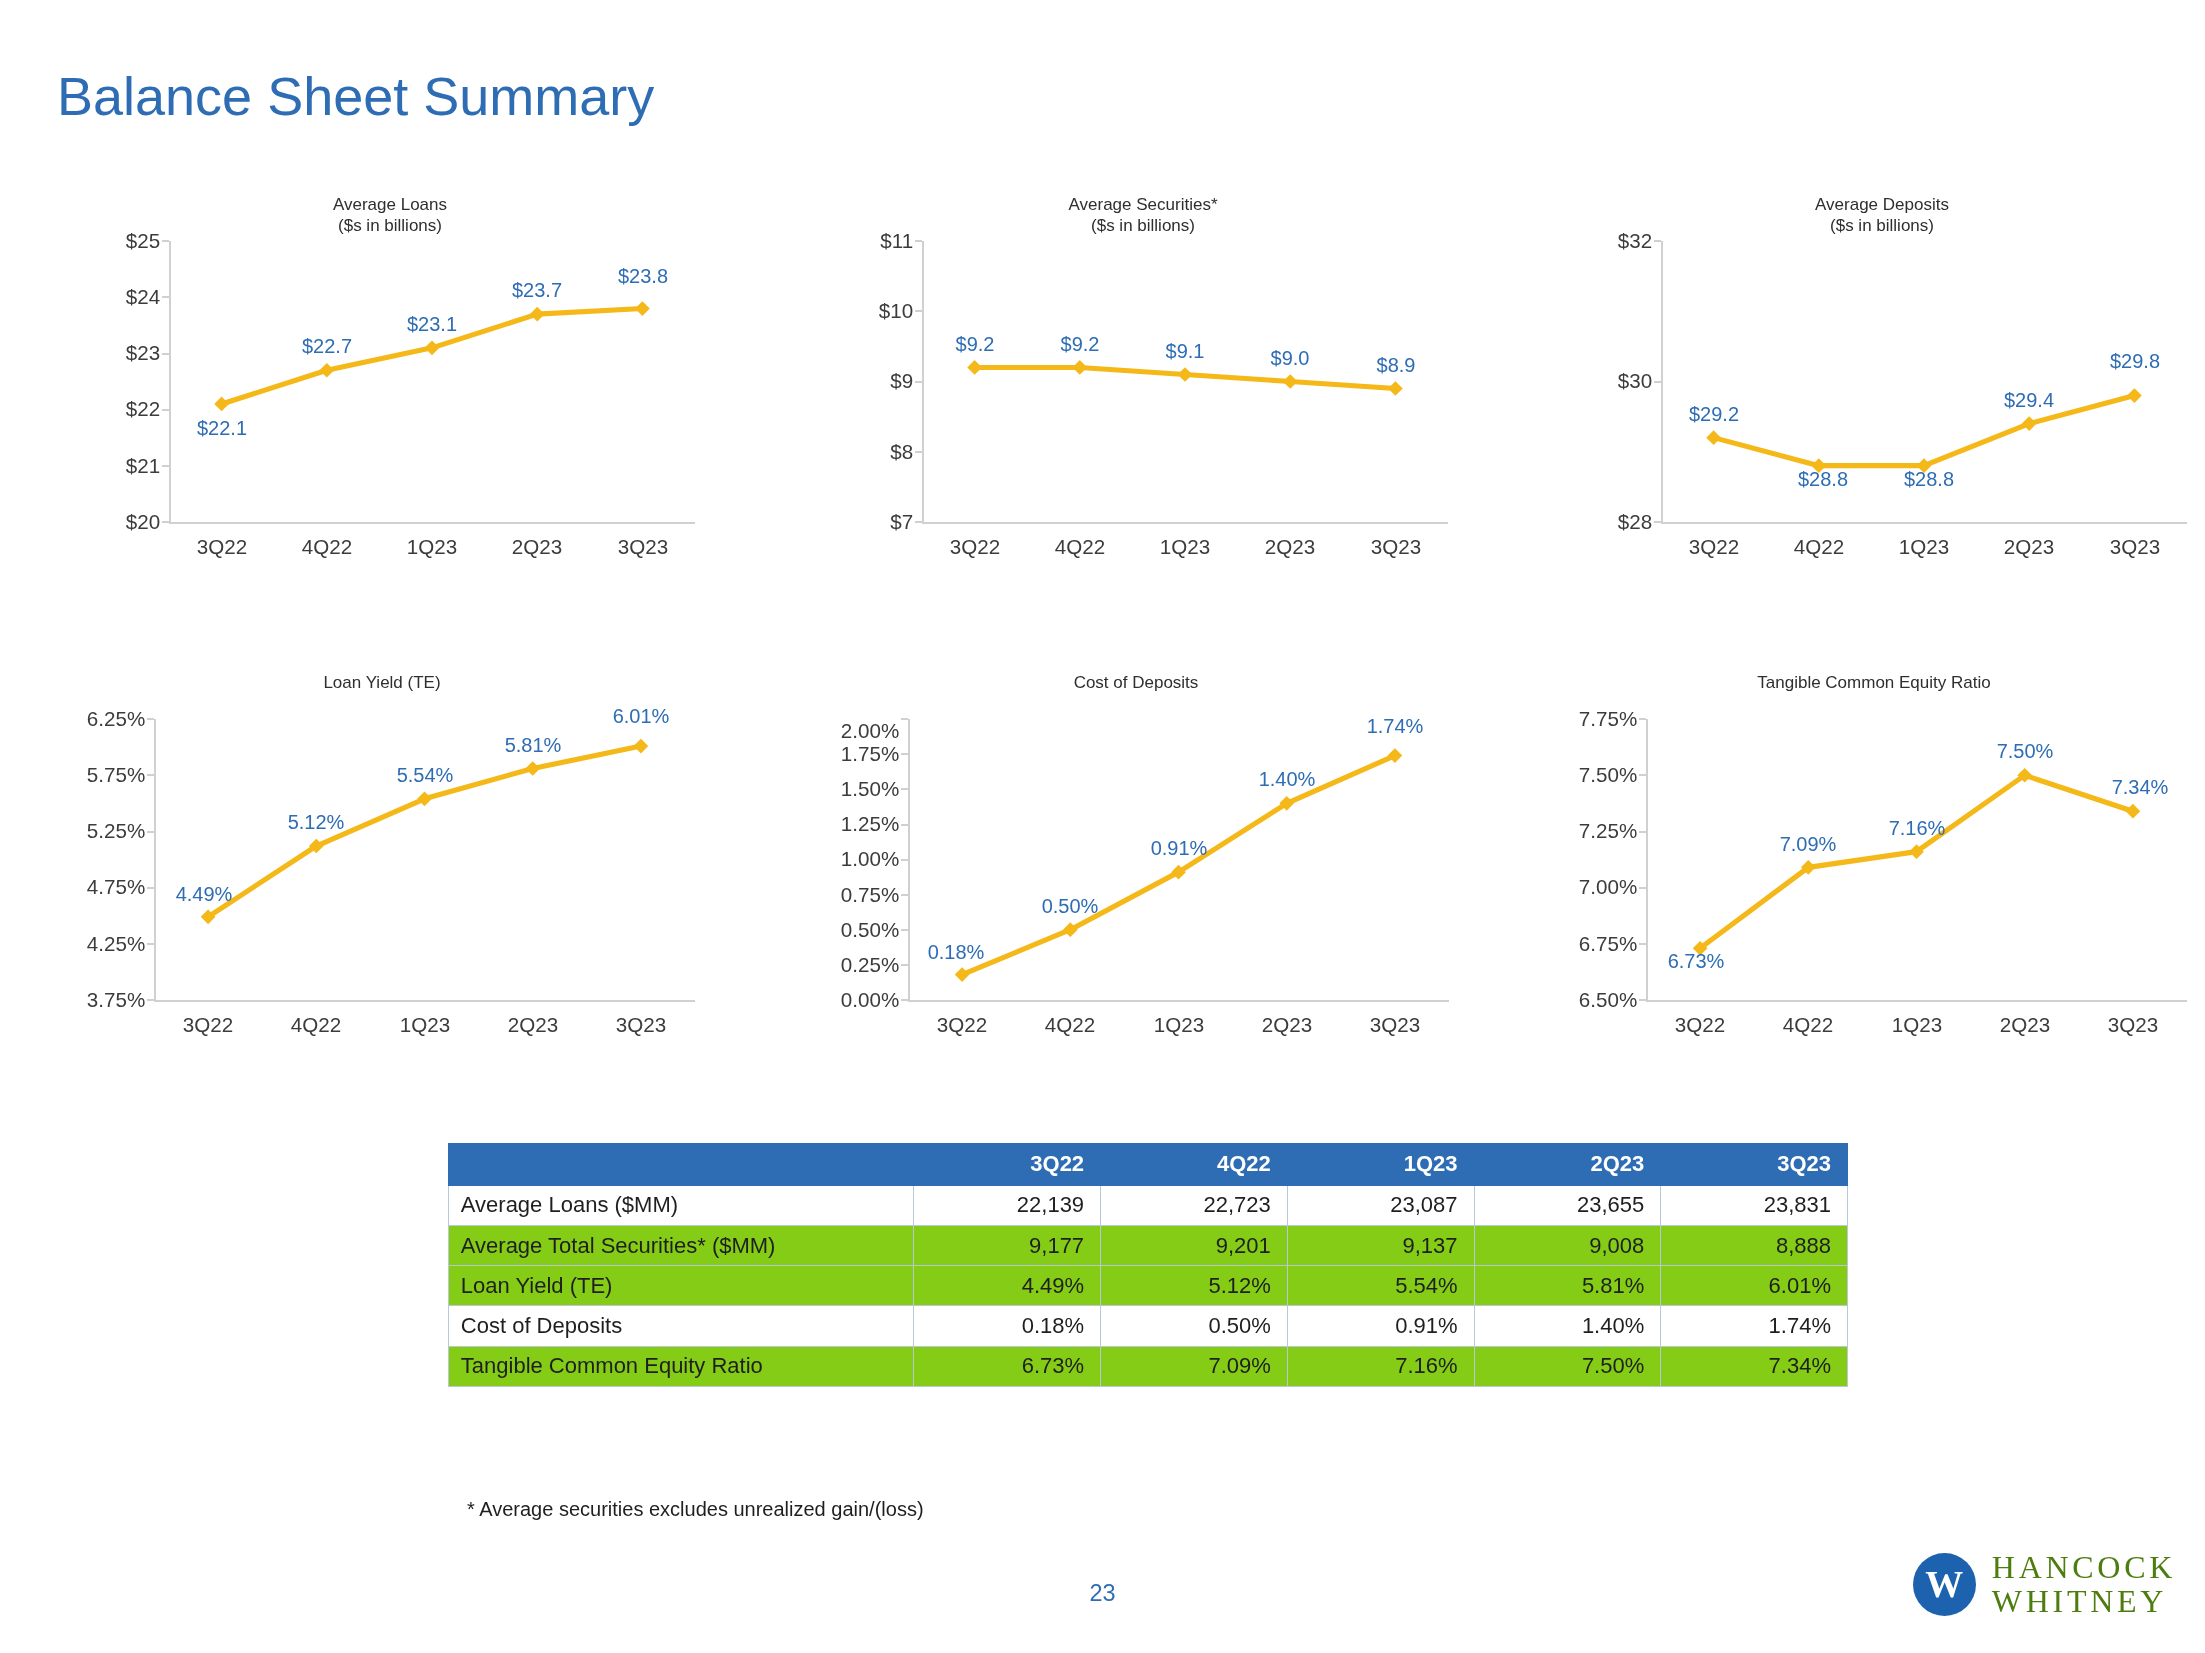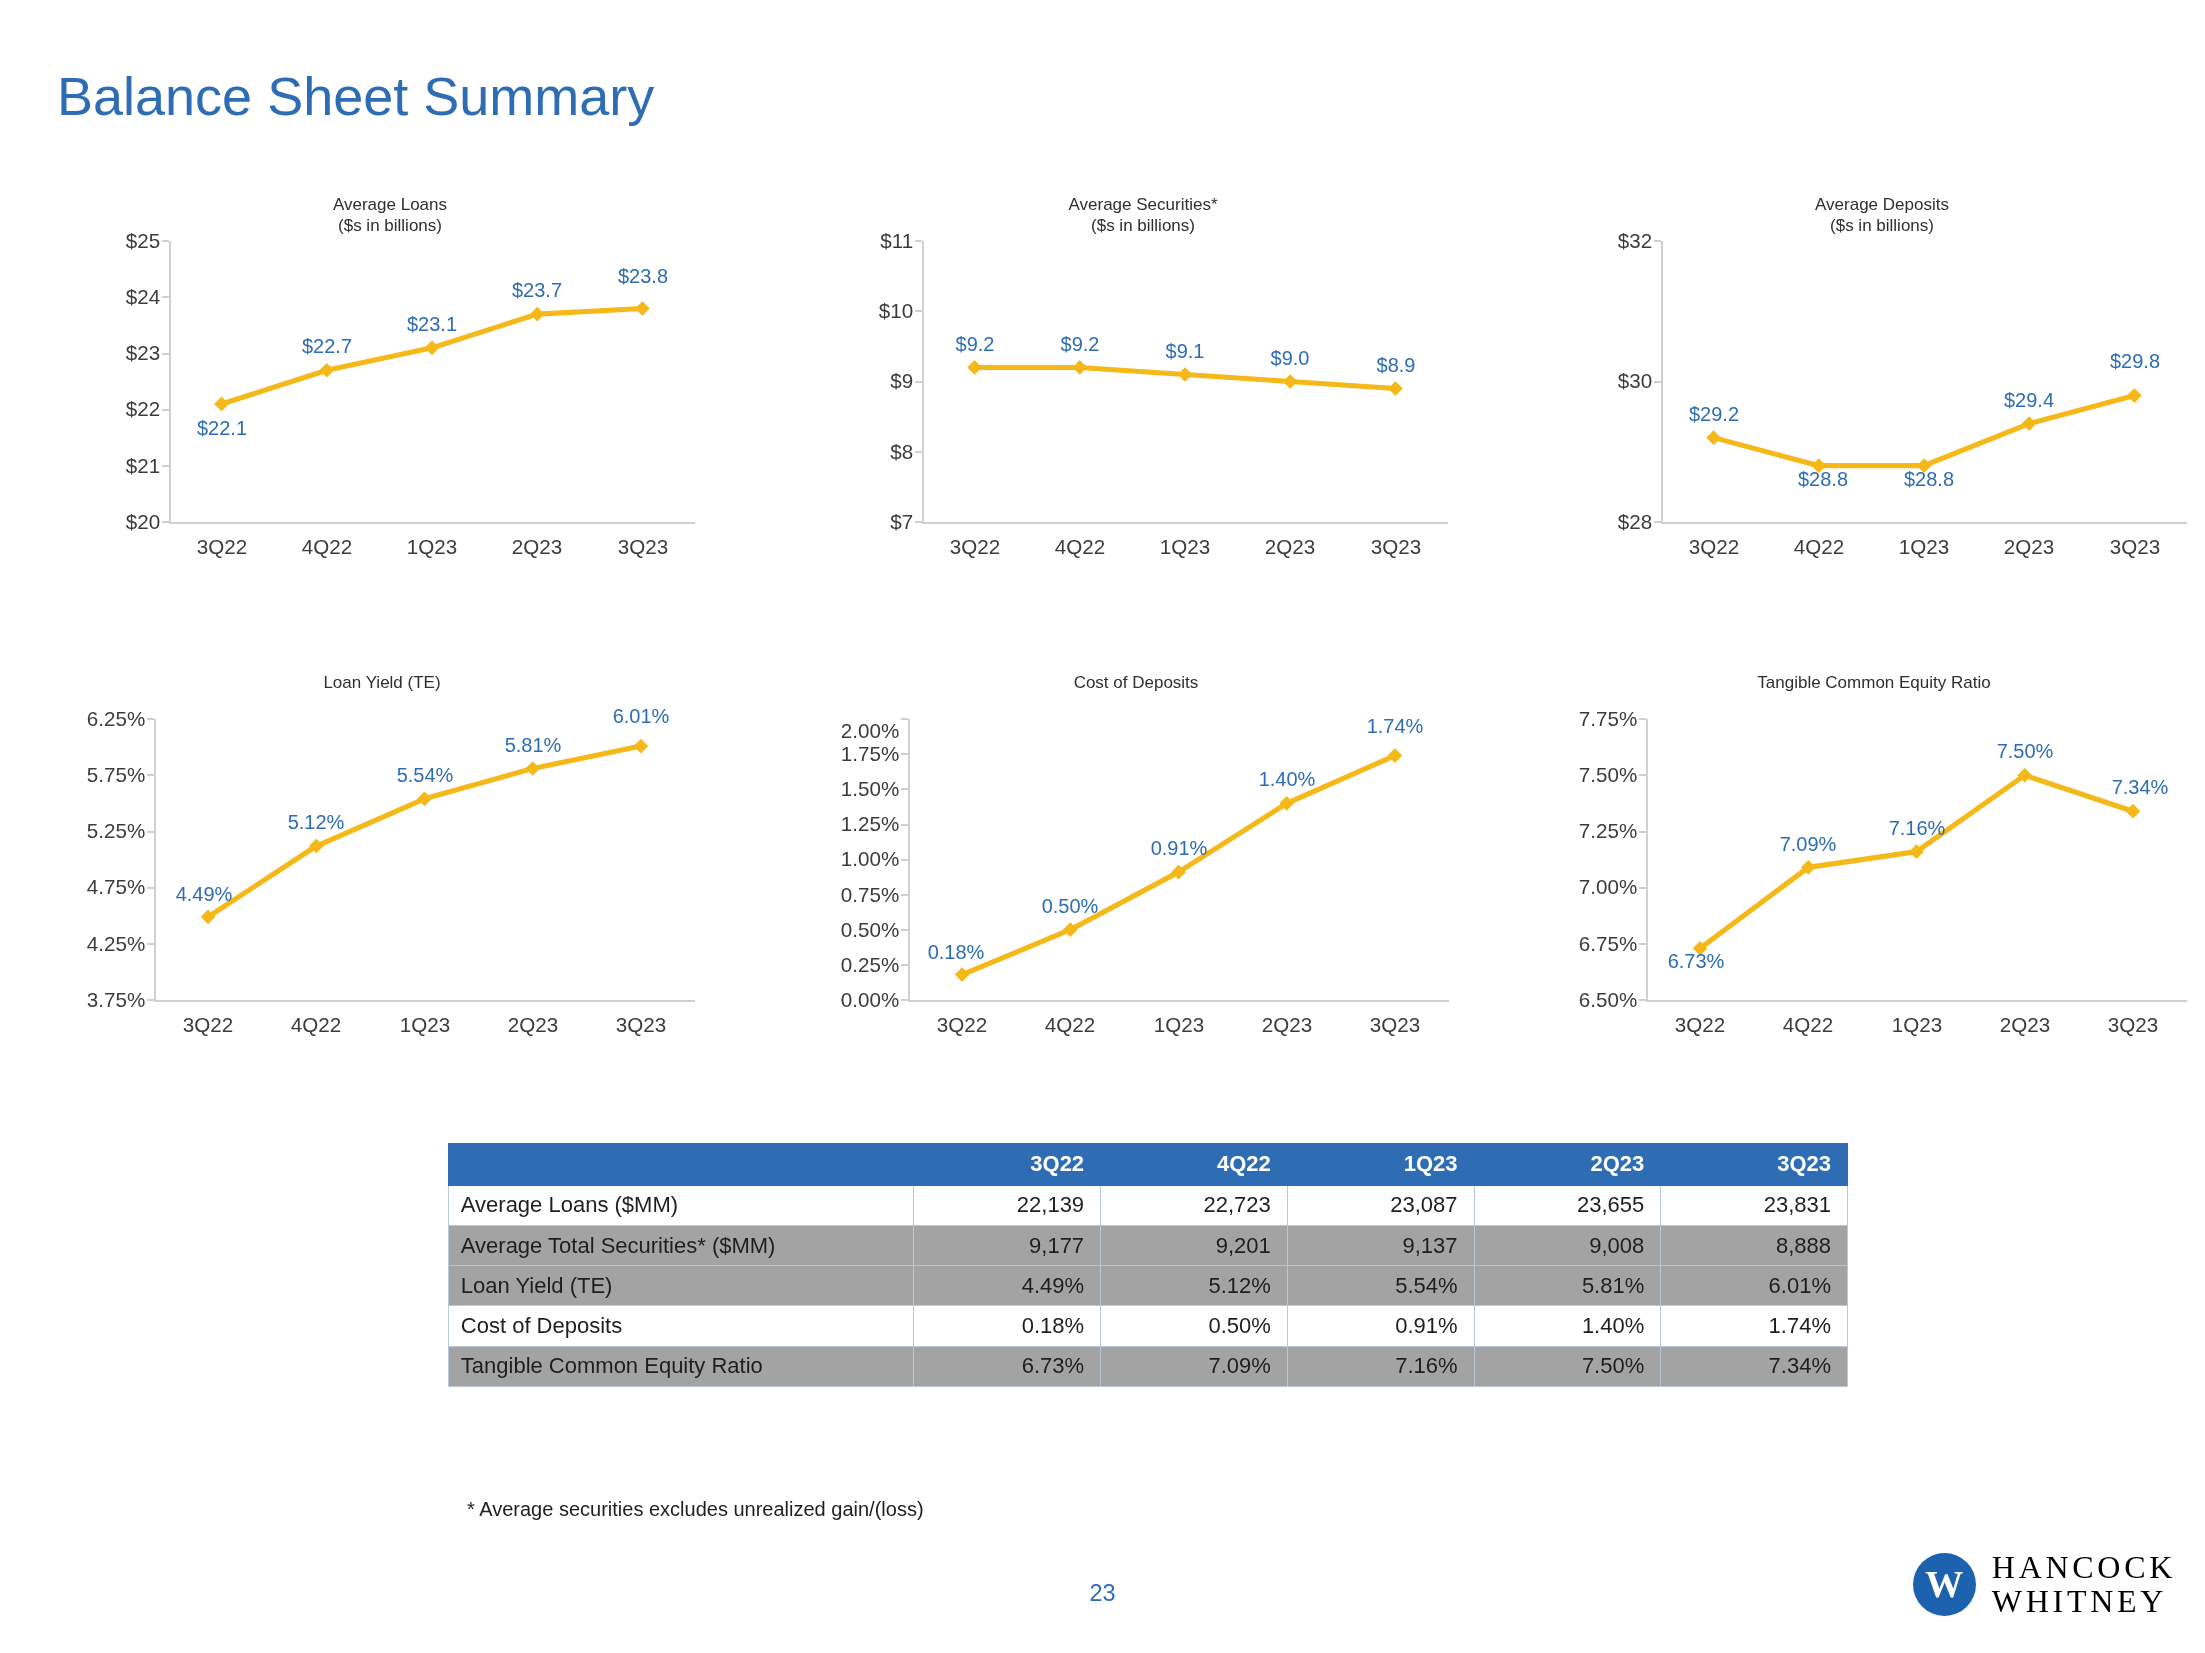--- a/index.html
+++ b/index.html
@@ -94,21 +94,21 @@
     font-size:22px;
   }
   table.summary th.label-head { text-align:left; }
   table.summary td {
     border:0.7px solid #b9c7d8;
     padding:6.6px 16px 6.6px 11.8px;
     text-align:right;
     color:#1f1f1f;
   }
   table.summary td.row-label { text-align:left; }
-  table.summary tr.alt td { background:#a3a3a3; }
+  table.summary tr.alt td { background:#84cc16; }
   .footnote {
     position:absolute;
     left:467px; top:1498px;
     font-size:20px;
     color:#1f1f1f;
   }
   .page-num {
     position:absolute;
     left:0; right:0;
     top:1580px;
@@ -128,21 +128,21 @@
   }
   .logo-mark span {
     position:absolute; left:0; right:0; top:50%;
     transform:translateY(-52%);
     text-align:center; color:#fff;
     font-family:"Liberation Serif", serif;
     font-size:38px; font-weight:bold;
   }
   .logo-text {
     font-family:"Liberation Serif", serif;
-    color:#000000;
+    color:#4d7c0f;
     font-size:32px;
     letter-spacing:3.7px;
     line-height:1.05;
   }
 </style>
 </head>
 <body>
 
 <div class="page-title">Balance Sheet Summary</div>
 

